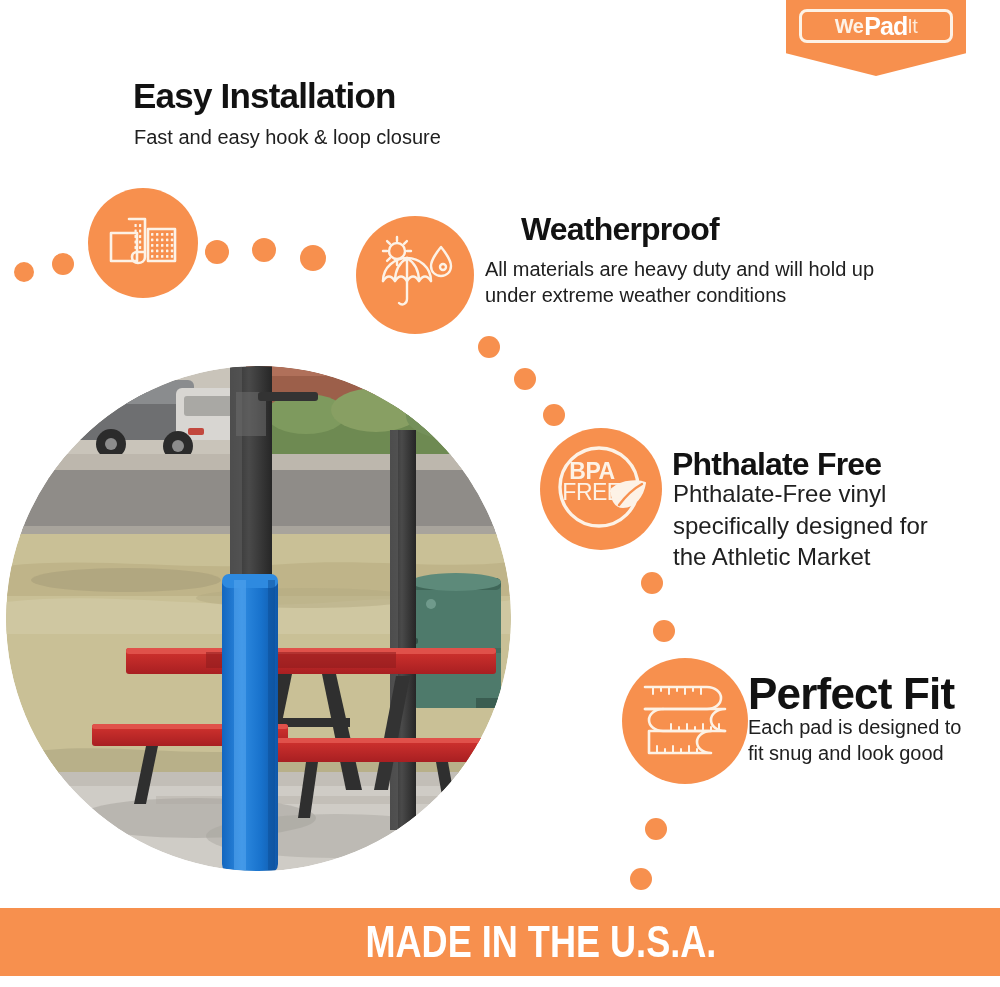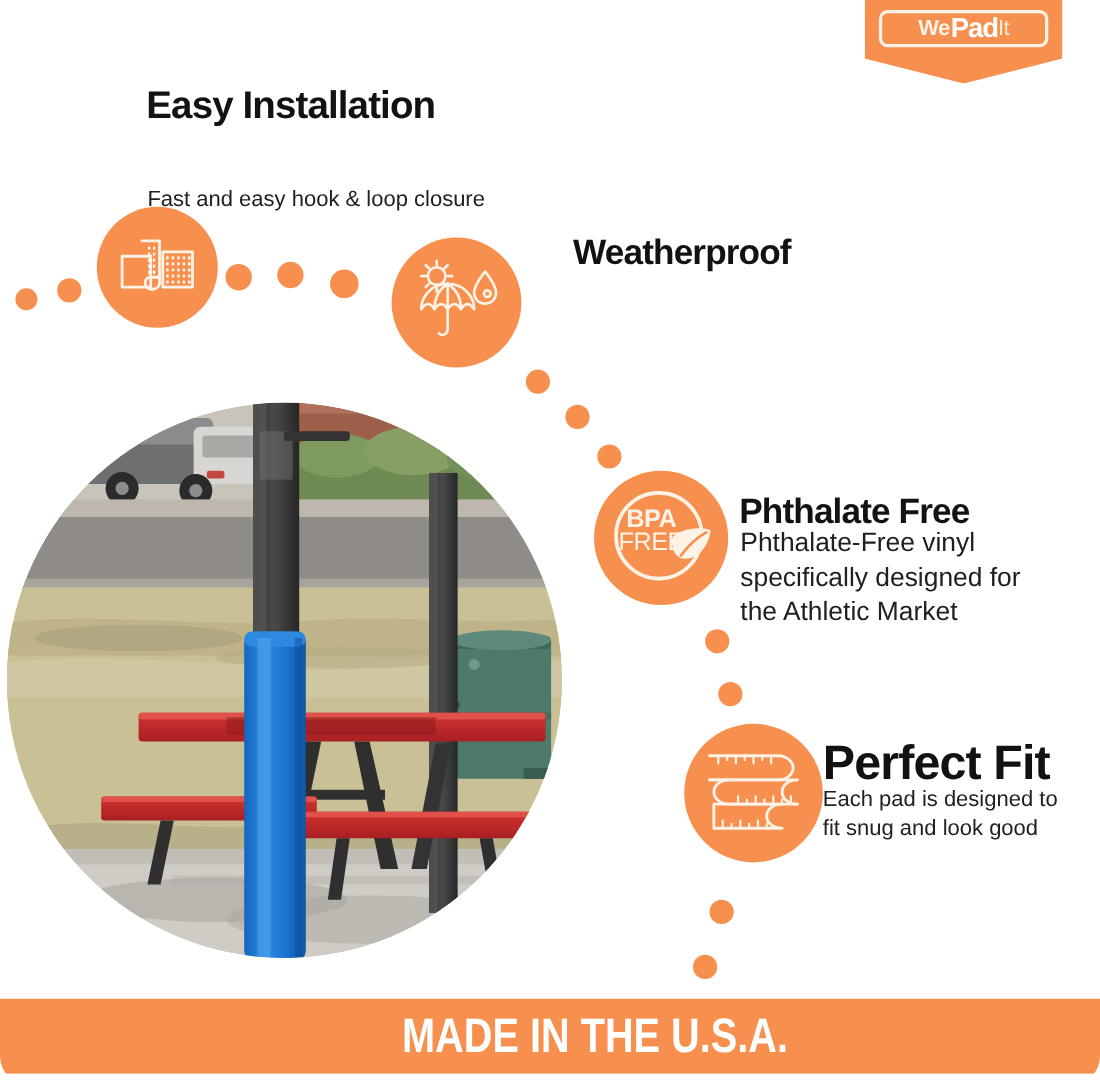--- a/index.html
+++ b/index.html
@@ -9,21 +9,20 @@
   }
   body {
     font-family: "Liberation Sans", sans-serif;
   }
   #page {
     position: relative;
     width: 1000px;
     height: 987px;
     background: #ffffff;
     overflow: hidden;
-    border-radius: 27px;
   }
 
   
   #logo-badge {
     position: absolute;
     left: 786px;
     top: 0px;
     width: 180px;
     height: 76px;
   }
@@ -78,21 +77,21 @@
     line-height: 1.05;
     white-space: nowrap;
   }
   .feature-desc {
     color: #202020;
     line-height: 1.32;
     font-weight: 400;
   }
 
   #f1-title { position: absolute; left: 133px; top: 78px; font-size: 35px; }
-  #f1-desc  { position: absolute; left: 134px; top: 124px; font-size: 20px; margin-top: 44px; }
+  #f1-desc  { position: absolute; left: 134px; top: 124px; font-size: 20px; }
 
   #f2-title { position: absolute; left: 484px; top: 213px; font-size: 32px; margin-left: 37px; }
   #f2-desc  { position: absolute; left: 485px; top: 256px; font-size: 20px; width: 420px; }
 
   #f3-title { position: absolute; left: 672px; top: 448px; font-size: 32px; }
   #f3-desc  { position: absolute; left: 673px; top: 478px; font-size: 24px; width: 270px; }
 
   #f4-title { position: absolute; left: 748px; top: 671px; font-size: 44px; }
   #f4-desc  { position: absolute; left: 748px; top: 714px; font-size: 20px; width: 230px; }
 
@@ -215,20 +214,21 @@
             <rect x="49" y="44" width="2.4" height="2.8" rx="0.6"></rect>
             <rect x="54" y="44" width="2.4" height="2.8" rx="0.6"></rect>
             <rect x="59" y="44" width="2.4" height="2.8" rx="0.6"></rect>
             <rect x="63.8" y="44" width="2.4" height="2.8" rx="0.6"></rect>
         </g>
       </svg>
     </span>
   </div>
 
   <div id="f2-title" class="feature-title">Weatherproof</div>
+  <div id="f2-desc" class="feature-desc">All materials are heavy duty and will hold up under extreme weather conditions</div>
 
   <div id="icon-2" class="icon-circle">
     <span>
       <svg width="84" height="80" viewBox="0 0 84 80" fill="none" xmlns="http://www.w3.org/2000/svg">
         <g stroke="#FDF2E6" stroke-width="2.4" stroke-linecap="round" stroke-linejoin="round" fill="none">
 
           <circle cx="24" cy="18" r="8"></circle>
           <path d="M24 4 V8"></path>
             <path d="M24 28 V32"></path>
           <path d="M10 18 H14"></path>

